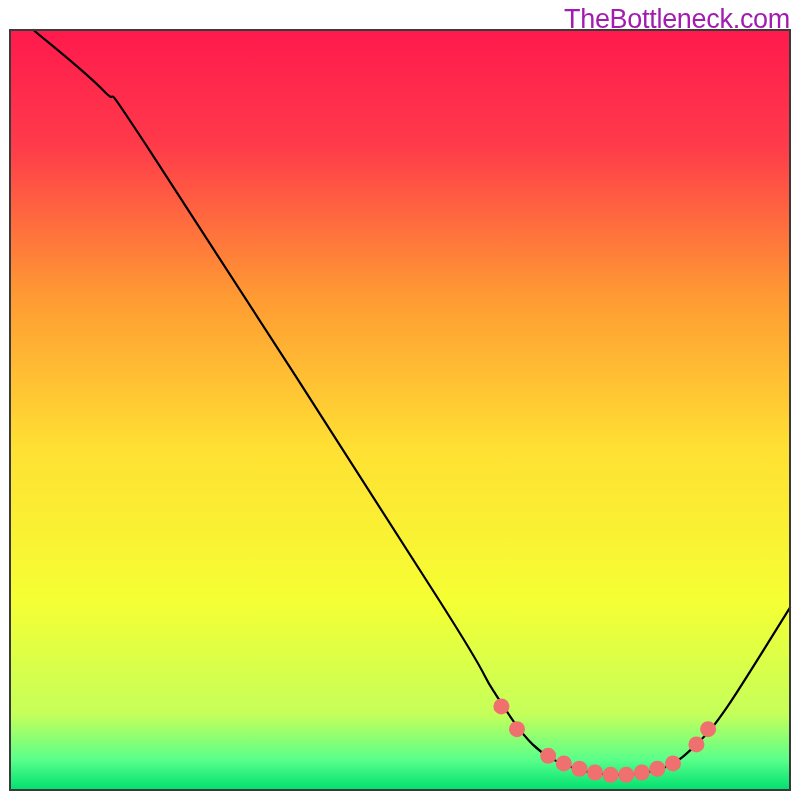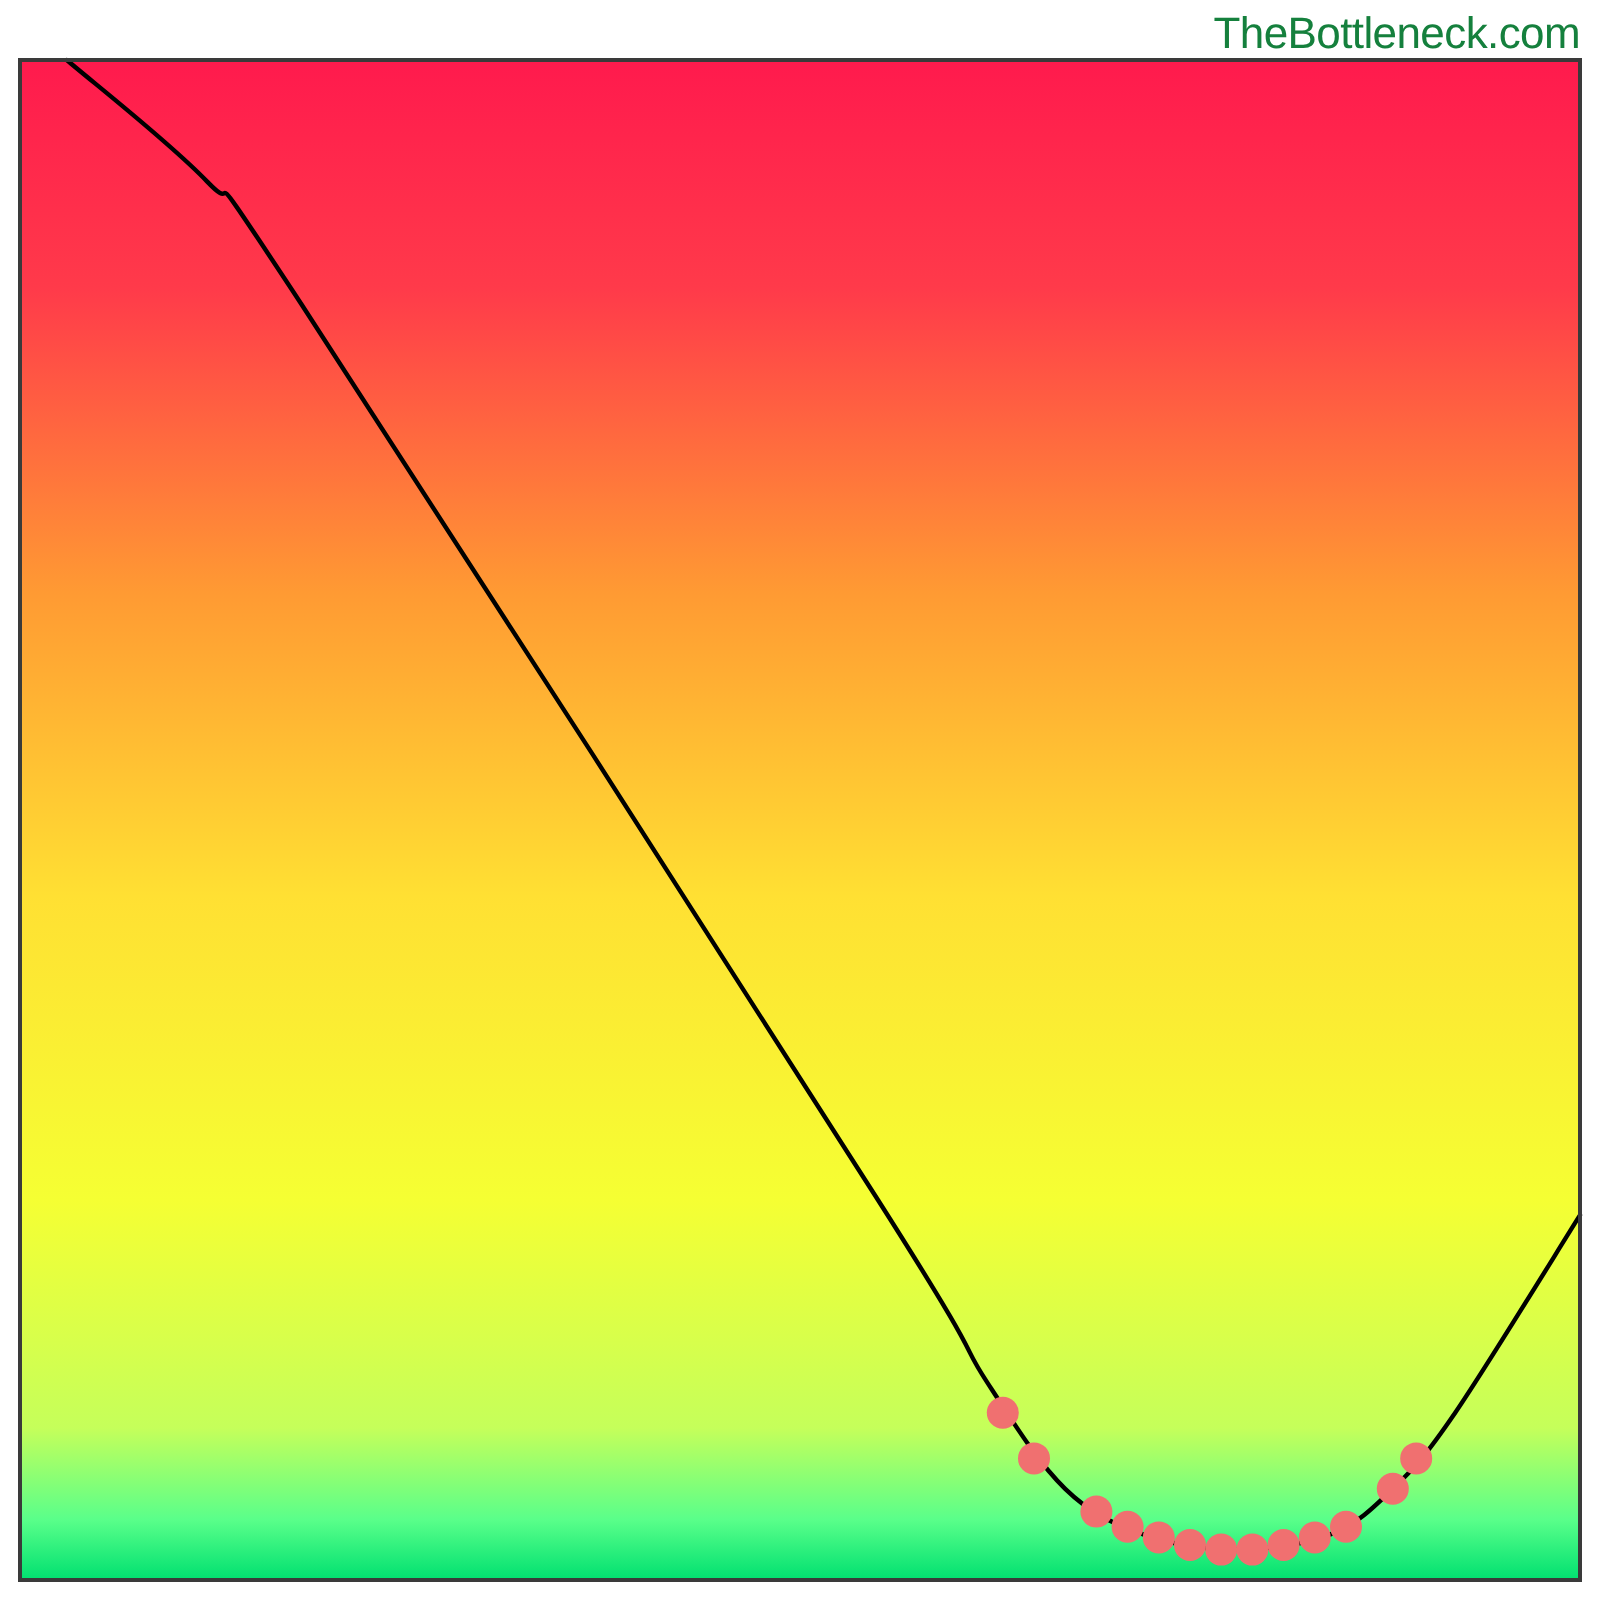--- a/index.html
+++ b/index.html
@@ -13,23 +13,23 @@
   }
   .chart-container {
     position: relative;
     width: 800px;
     height: 800px;
   }
   .watermark {
     position: absolute;
     top: 4px;
     right: 10px;
-    font-size: 22px;
+    font-size: 27px;
     font-weight: 500;
-    color: #15803d;
+    color: #a21caf;
     z-index: 10;
     letter-spacing: -0.3px;
   }
   svg {
     display: block;
   }
 </style>
 </head>
 <body>
 

